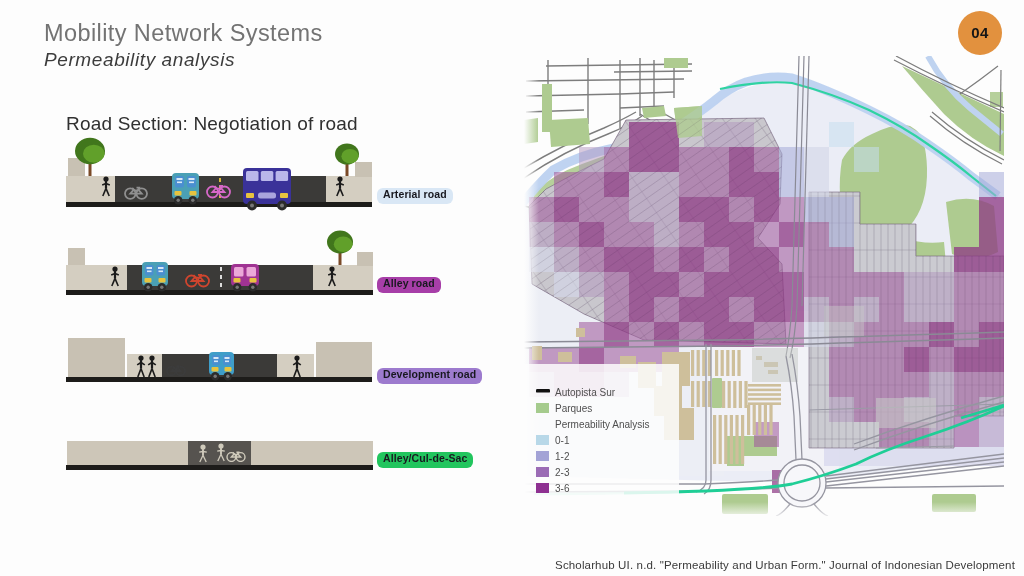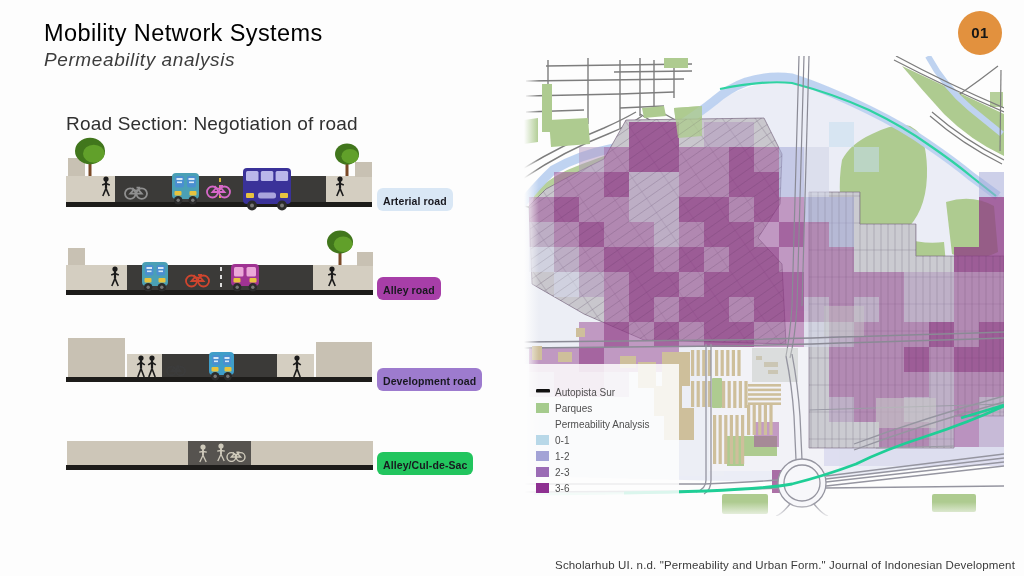--- a/index.html
+++ b/index.html
@@ -1,27 +1,27 @@
 <!DOCTYPE html>
 <html><head>
 <meta charset="utf-8">
 <style>
 * { margin:0; padding:0; box-sizing:border-box; }
 html,body { width:1024px; height:576px; overflow:hidden; }
 body { font-family:"Liberation Sans", sans-serif; background:#fdfdfd; position:relative; }
-.chip { position:absolute; font-size:10.5px; font-weight:bold; color:#18181f; padding:7px 6px 4px; border-radius:6px; white-space:nowrap; letter-spacing:0.1px; }
+.chip { position:absolute; font-size:10.5px; font-weight:bold; color:#18181f; padding:0 6px 4px; border-radius:6px; white-space:nowrap; letter-spacing:0.1px; }
 </style>
 </head>
 <body>
 
-<div style="position:absolute;left:44px;top:20px;font-size:23.5px;font-weight:500;color:#000000;letter-spacing:0.4px">Mobility Network Systems</div>
+<div style="position:absolute;left:44px;top:20px;font-size:23.5px;font-weight:500;color:#737373;letter-spacing:0.4px">Mobility Network Systems</div>
 
 <div style="position:absolute;left:44px;top:49px;font-size:19px;font-style:italic;color:#3c3c3c;letter-spacing:0.6px">Permeability analysis</div>
 
-<div style="position:absolute;left:958px;top:11px;width:44px;height:44px;border-radius:50%;background:#e2913e;color:#161616;font-size:15px;font-weight:bold;text-align:center;line-height:44px;letter-spacing:0.5px">01</div>
+<div style="position:absolute;left:958px;top:11px;width:44px;height:44px;border-radius:50%;background:#e2913e;color:#161616;font-size:15px;font-weight:bold;text-align:center;line-height:44px;letter-spacing:0.5px">04</div>
 
 <div style="position:absolute;left:66px;top:113px;font-size:19px;color:#303030;letter-spacing:0.2px">Road Section: Negotiation of road</div>
 
 <div style="position:absolute;left:0;top:0">
 <div style="position:absolute;left:68px;top:158px;width:17px;height:19px;background:#c8c1b3"></div>
 <div style="position:absolute;left:66px;top:176px;width:49px;height:27px;background:#d4cec1"></div>
 <div style="position:absolute;left:115px;top:176px;width:211px;height:27px;background:#3b3a38"></div>
 <div style="position:absolute;left:326px;top:176px;width:46px;height:27px;background:#d4cec1"></div>
 <div style="position:absolute;left:355px;top:162px;width:17px;height:15px;background:#c8c1b3"></div>
 <div style="position:absolute;left:66px;top:202px;width:306px;height:4.5px;background:#1d1c1a"></div>

